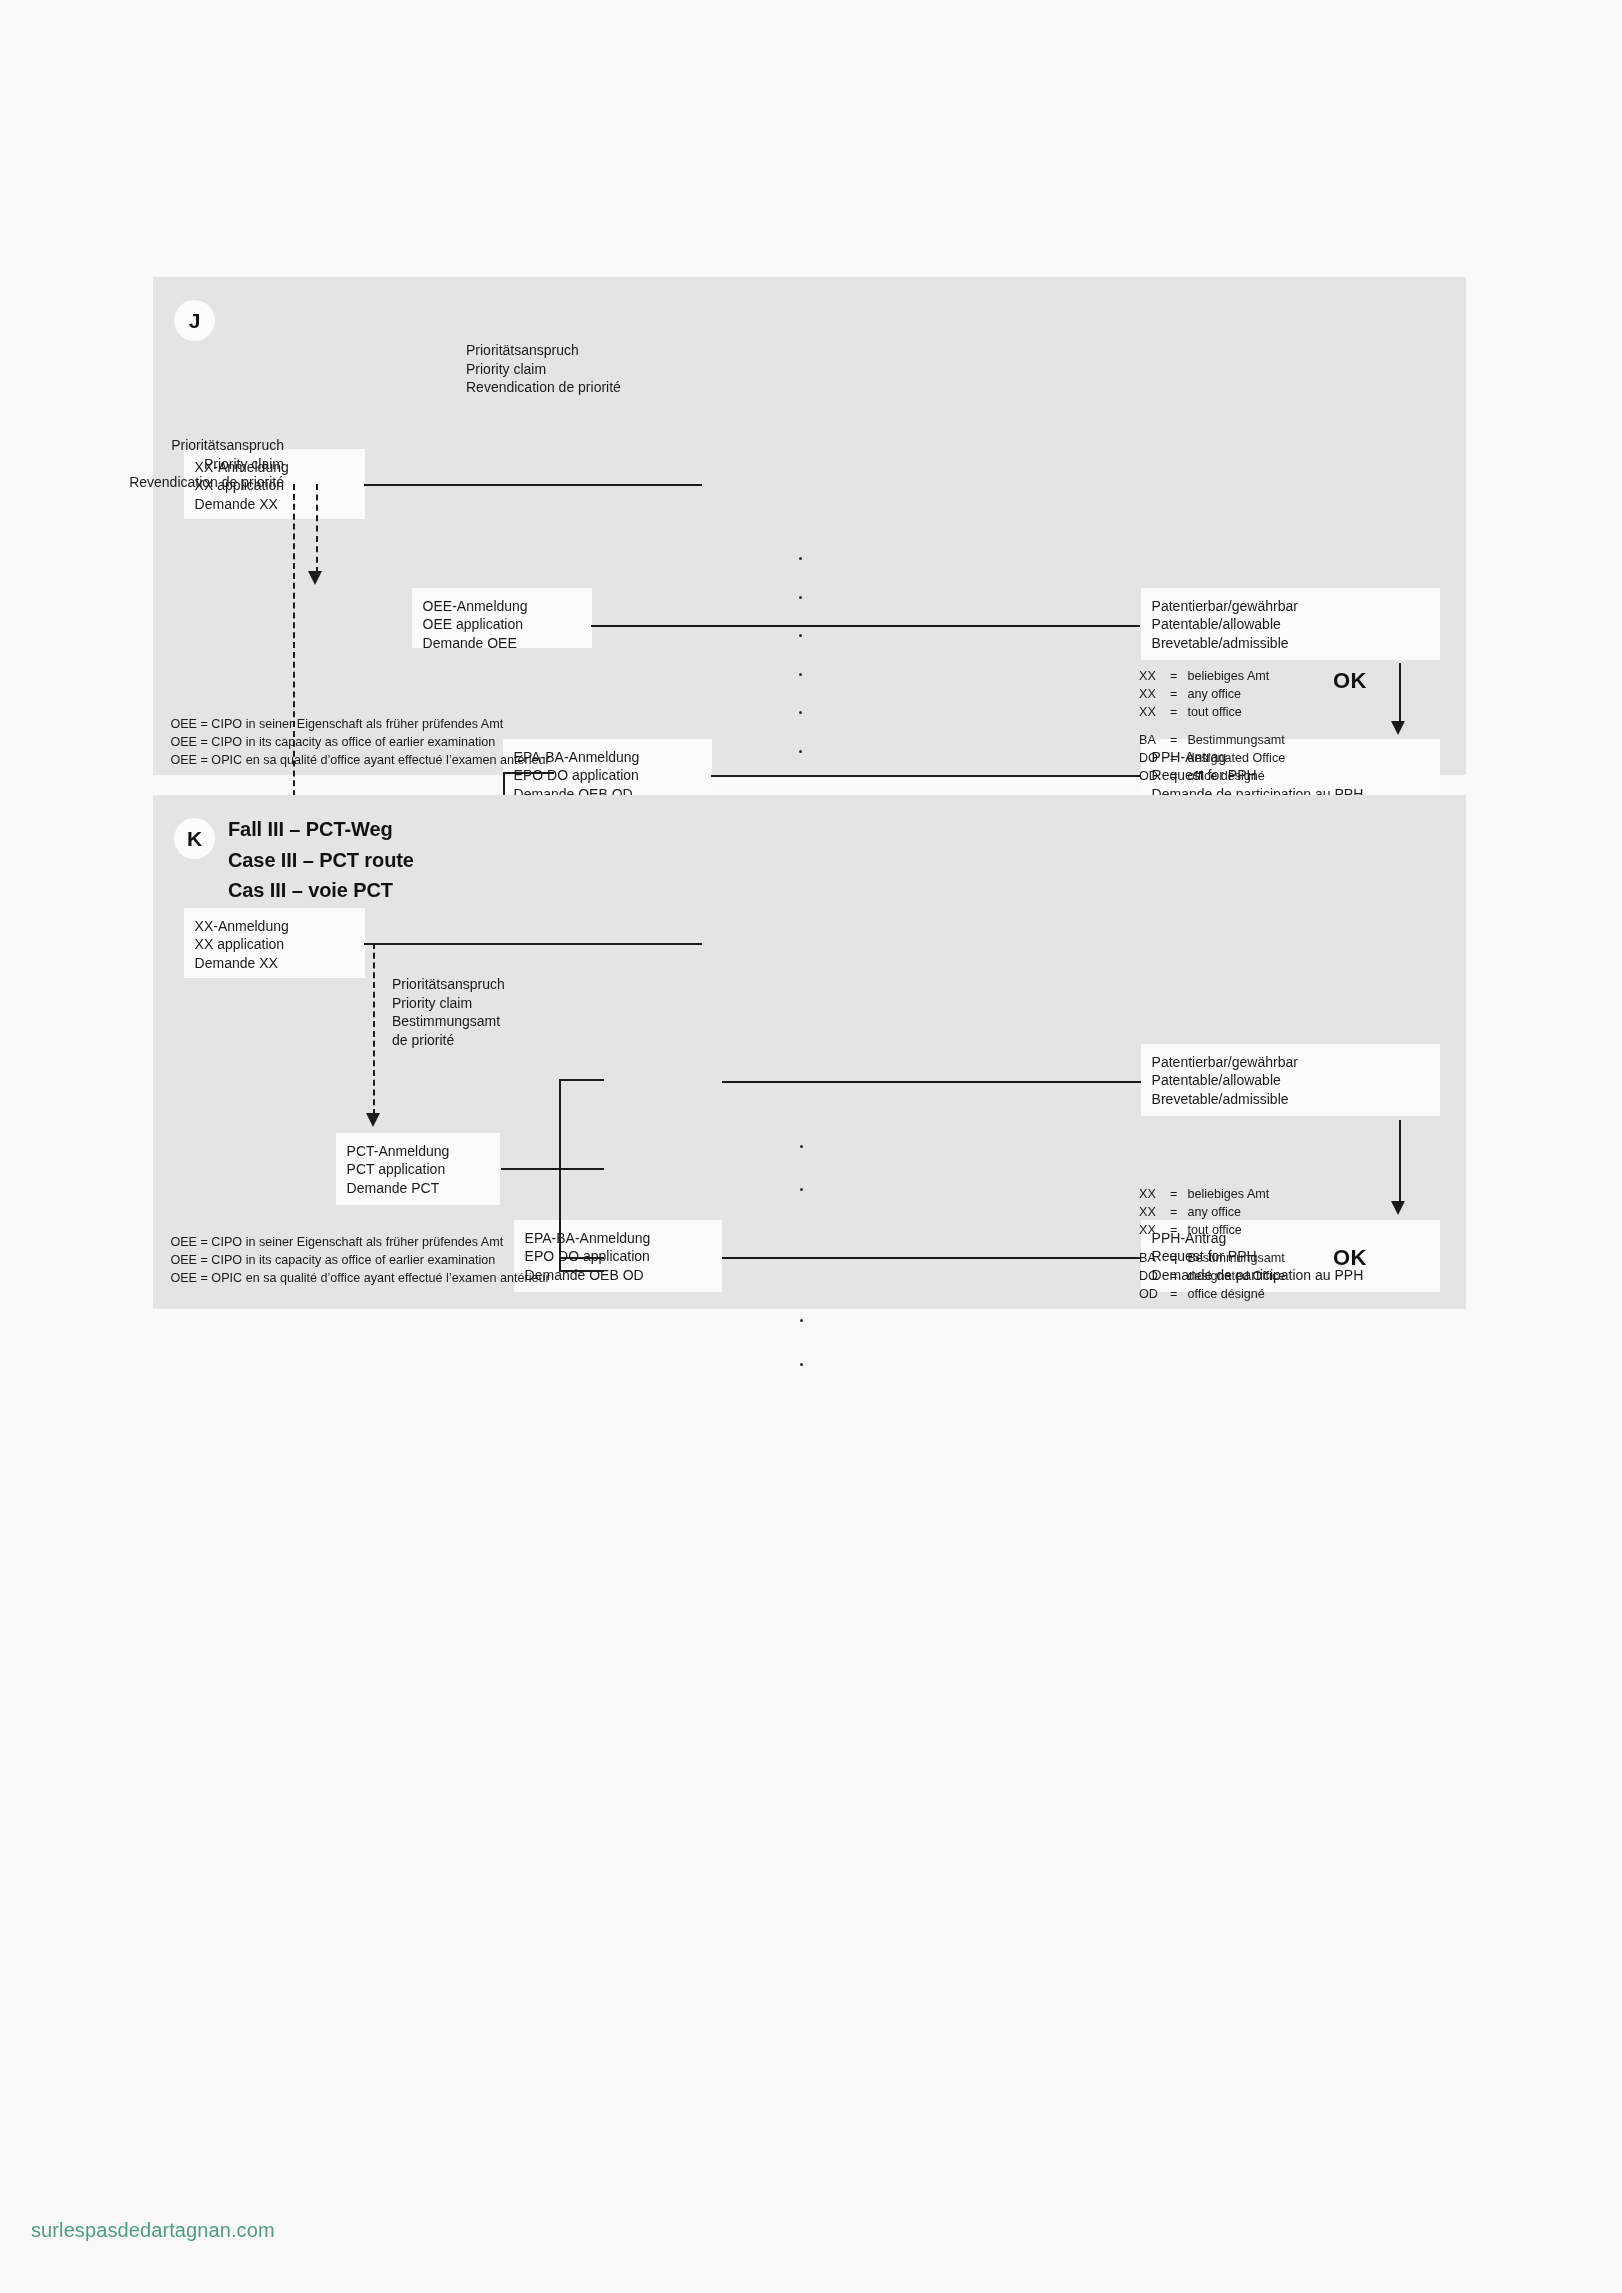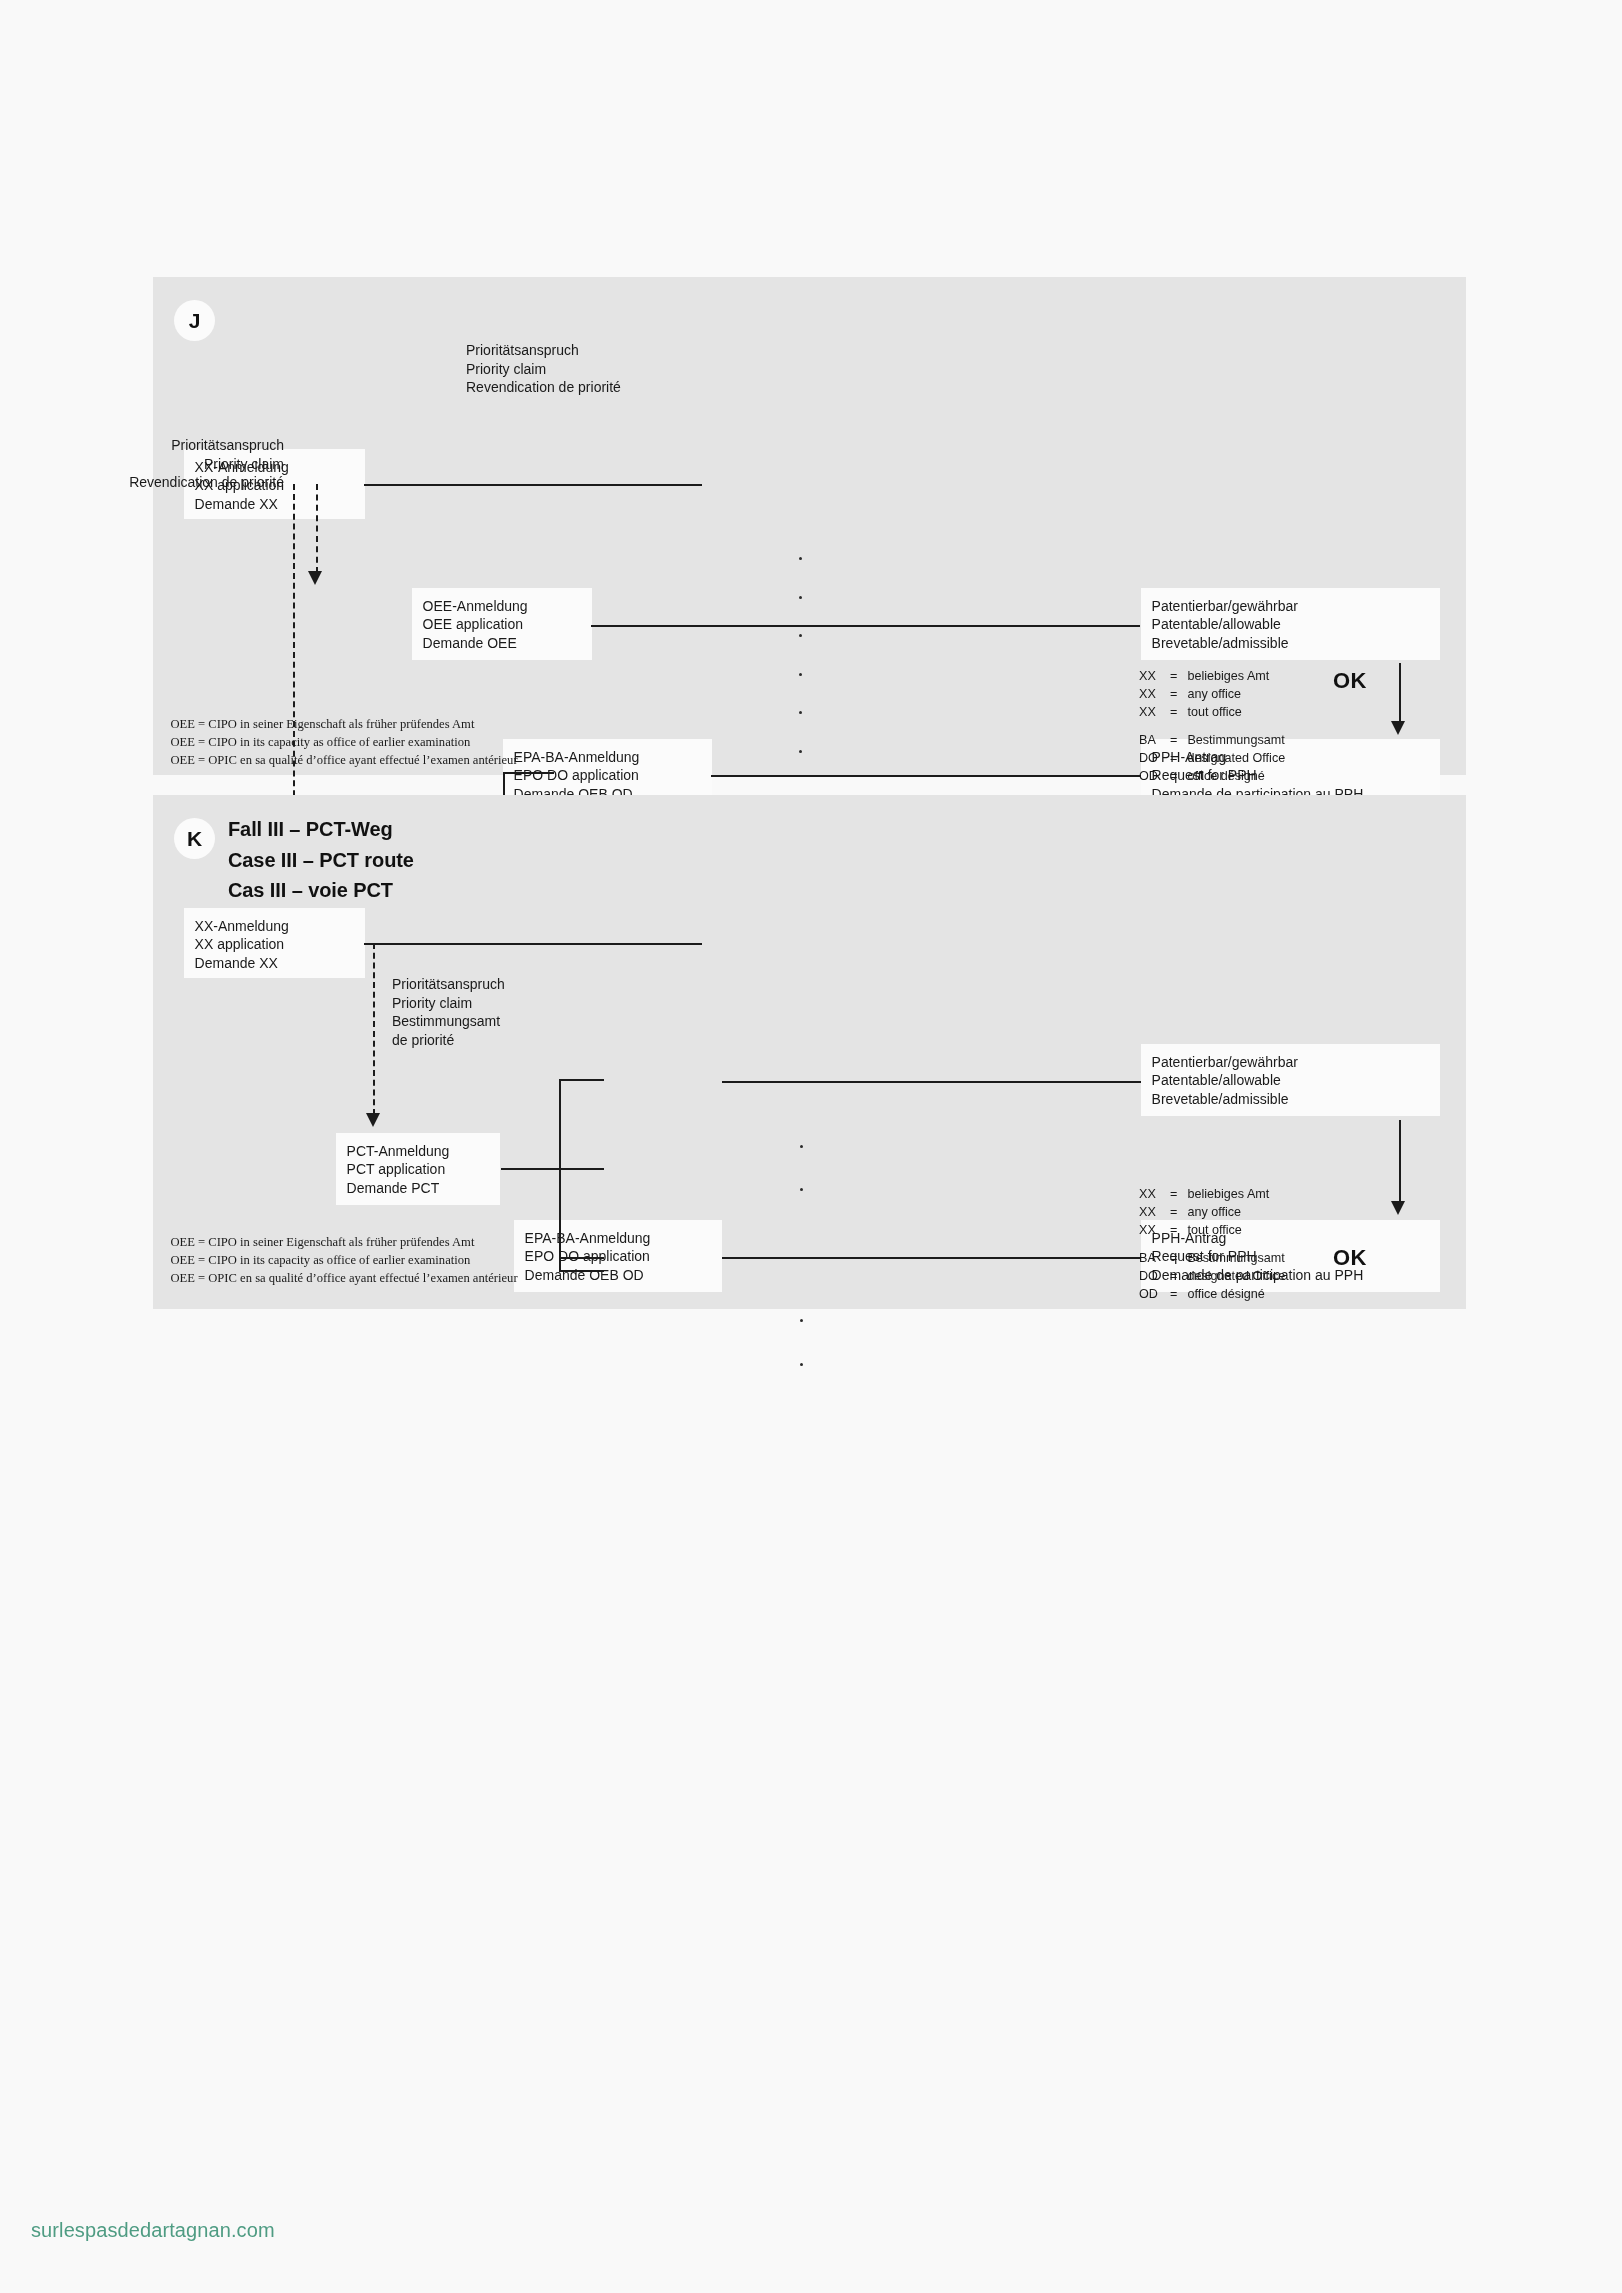--- a/index.html
+++ b/index.html
@@ -118,21 +118,20 @@
     border-radius: 50%;
   }
 
   
   .legend {
     position: absolute;
     font-size: 12.6px;
     line-height: 1.42;
     color: #1a1a1a;
     white-space: nowrap;
-    font-family: Liberation Serif, serif;
   }
   .legend-rows { position: absolute; font-size: 12.6px; line-height: 1.42; color: #1a1a1a; }
   .lrow { display: flex; white-space: nowrap; }
   .lrow .k { width: 31px; flex: 0 0 31px; }
   .lrow .eq { width: 17.4px; flex: 0 0 17.4px; }
   .lrow .v { flex: 1 1 auto; }
   .lgap { height: 10.6px; }
 
   
   #footer-url {
@@ -155,21 +154,21 @@
 
     <div class="panel-title" style="left:75px; top:19.3px;">
     </div>
 
     <div class="fbox" style="left:31px; top:172px; width:181px; height:70px;">
       <div>XX-Anmeldung</div>
       <div>XX application</div>
       <div>Demande XX</div>
     </div>
 
-    <div class="fbox" style="left:259px; top:311px; width:180px; height:72px;">
+    <div class="fbox" style="left:259px; top:311px; width:180px; height:60px;">
       <div>OEE-Anmeldung</div>
       <div>OEE application</div>
       <div>Demande OEE</div>
     </div>
 
     <div class="fbox" style="left:988px; top:311px; width:299px; height:72px;">
       <div>Patentierbar/gewährbar</div>
       <div>Patentable/allowable</div>
       <div>Brevetable/admissible</div>
     </div>

